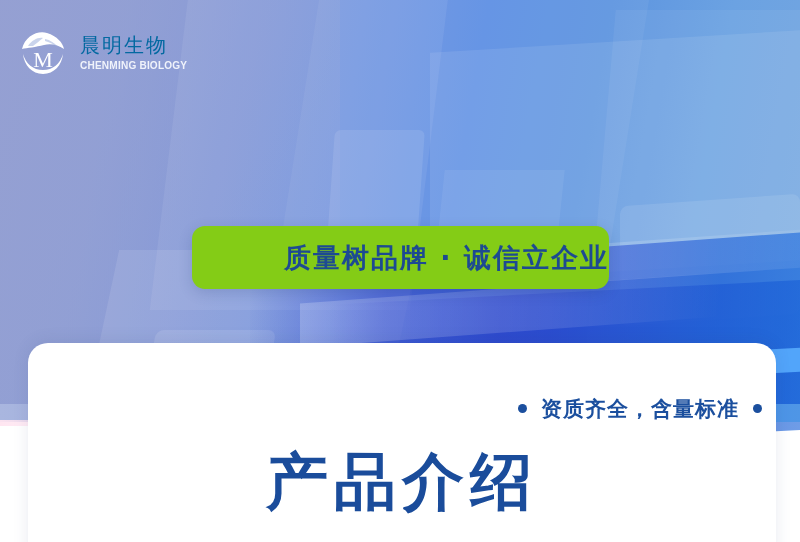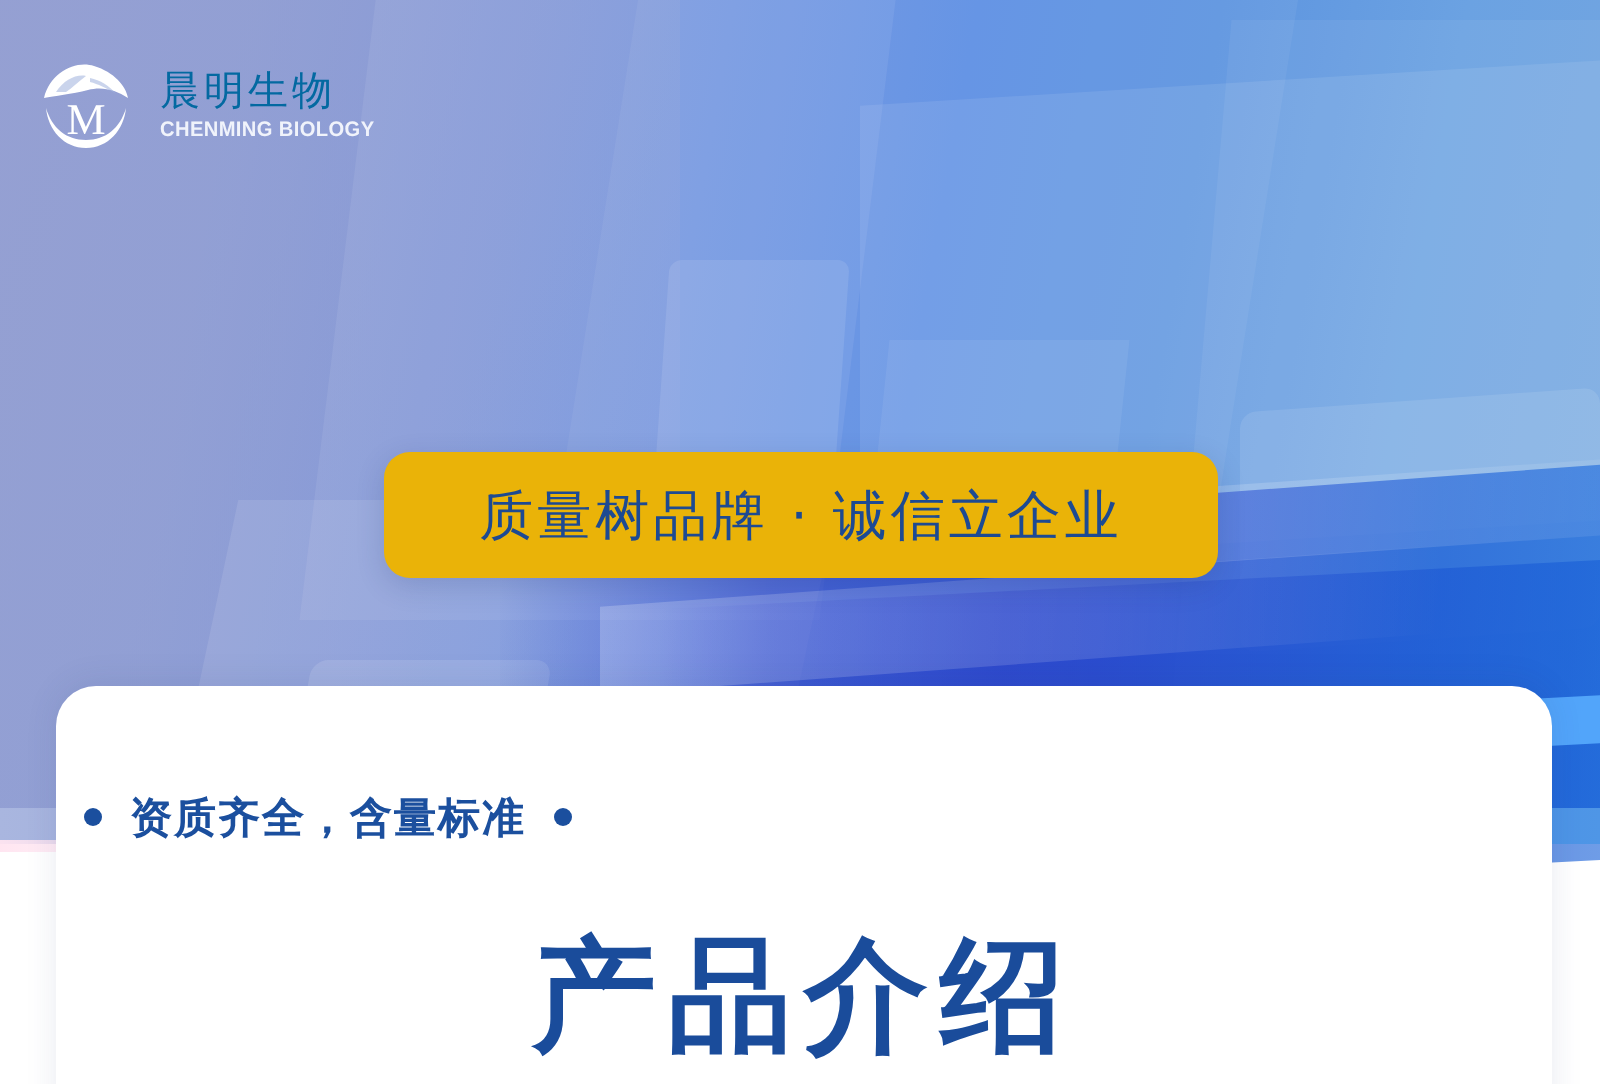--- a/index.html
+++ b/index.html
@@ -185,26 +185,27 @@
     paint-order: stroke fill;
     text-shadow: 0 2px 3px rgba(20,40,100,0.22);
     white-space: nowrap;
   }
 
   
   .slogan-pill {
     position: absolute;
     left: 192px; top: 226px;
     width: 417px; height: 63px;
-    background: #eab308;
+    background: #84cc16;
     border-radius: 13px;
     box-shadow: 0 4px 14px rgba(30,50,110,0.18);
     display: flex;
     align-items: center;
-    justify-content: center;
+    justify-content: flex-end;
+    font-weight: bold;
   }
   .slogan-text {
     font-family: "DejaVu Sans", "Liberation Sans", sans-serif;
     font-size: 27px;
     color: #1d4a92;
     letter-spacing: 2px;
     white-space: nowrap;
   }
 
   
@@ -214,21 +215,21 @@
     width: 748px; height: 230px;
     background: #ffffff;
     border-radius: 20px;
     box-shadow: 0 -2px 16px rgba(40,60,120,0.10);
   }
 
   .eyebrow {
     position: absolute;
     left: 0; top: 52px;
     width: 748px;
-    text-align: left;
+    text-align: right;
     font-family: "DejaVu Sans", "Liberation Sans", sans-serif;
     font-size: 21px;
     font-weight: 700;
     color: #1b4f9e;
     letter-spacing: 1px;
     white-space: nowrap;
   }
   .eyebrow .dot {
     display: inline-block;
     vertical-align: middle;
@@ -242,21 +243,20 @@
     position: absolute;
     left: 0; top: 97px;
     width: 748px;
     text-align: center;
     font-family: "DejaVu Sans", "Liberation Sans", sans-serif;
     font-size: 62px;
     font-weight: 700;
     color: #1a4c9b;
     letter-spacing: 6px;
     white-space: nowrap;
-    margin-top: 16px;
   }
 </style>
 </head>
 <body>
 
 <div id="banner">
 
   <div class="bg-base"></div>
   <div class="bg-left-wash"></div>
 

